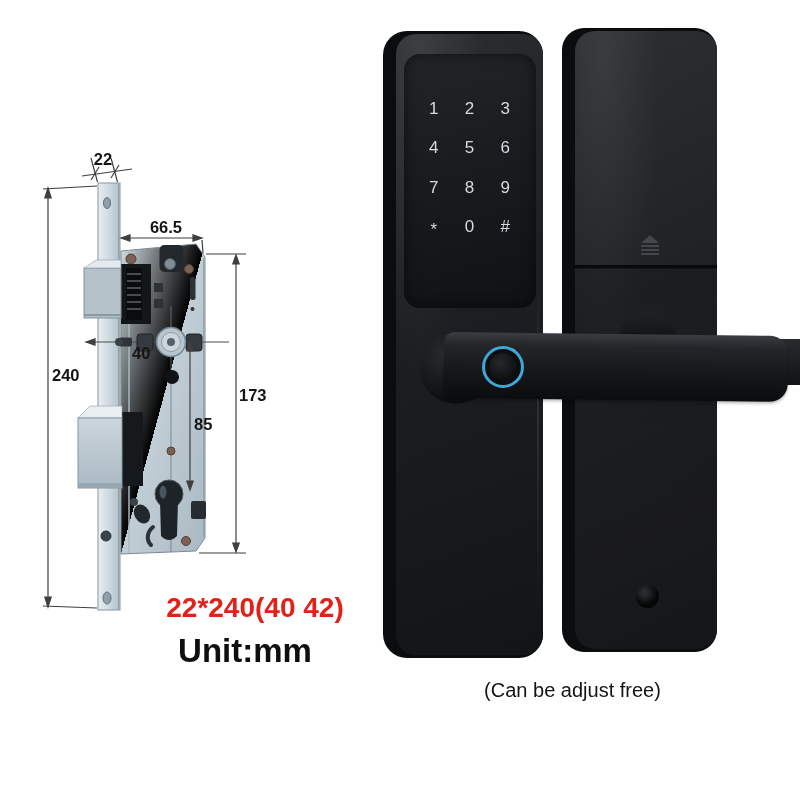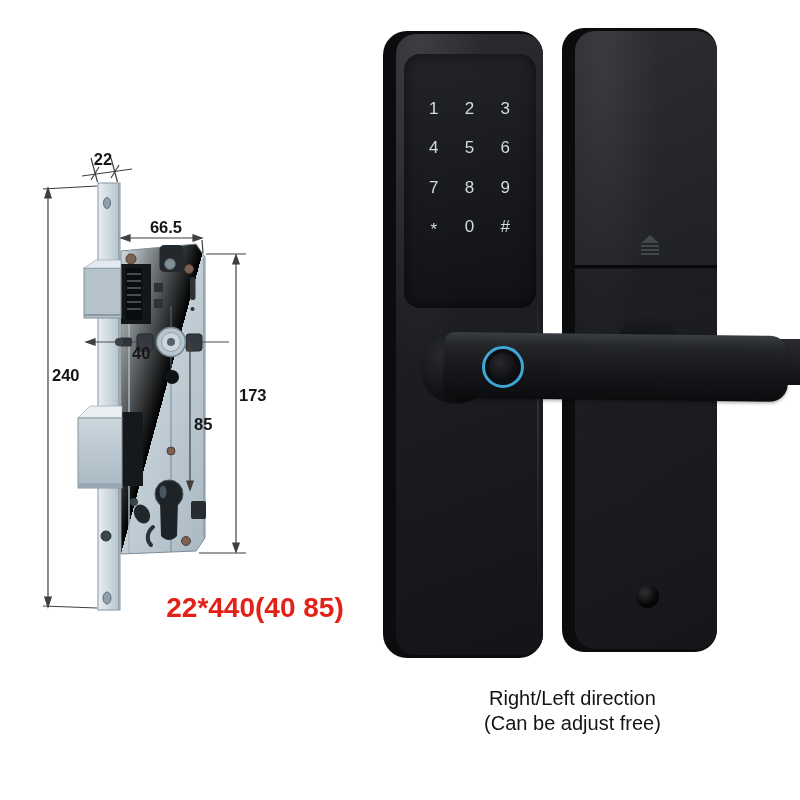--- a/index.html
+++ b/index.html
@@ -204,21 +204,22 @@
     </g>
 
     <text class="dimtext" x="103" y="165" text-anchor="middle">22</text>
     <text class="dimtext" x="166" y="233" text-anchor="middle">66.5</text>
     <text class="dimtext" x="52" y="381">240</text>
     <text class="dimtext" x="132" y="359">40</text>
     <text class="dimtext" x="194" y="430">85</text>
     <text class="dimtext" x="239" y="401">173</text>
   </svg>
 
-  <div class="size-label">22*440(40 85)</div>
+  <div class="size-label">22*240(40 42)</div>
+  <div class="unit-label">Unit:mm</div>
 
   <div class="front-panel">
     <div class="front-face">
       <div class="keypad-glass"></div>
     </div>
     <div class="keypad-grid">
       <span class="keypad-key">1</span>
       <span class="keypad-key">2</span>
       <span class="keypad-key">3</span>
       <span class="keypad-key">4</span>
@@ -249,17 +250,16 @@
 
   <div class="back-handle-base"></div>
   <div class="bar-sliver"></div>
   <div class="front-handle-base"></div>
   <div class="handle-bar"></div>
   <div class="fingerprint">
     <div class="fingerprint-pad"></div>
   </div>
 
   <div class="caption-block">
-    <div class="caption-dir">Right/Left direction</div>
     <div class="caption-dir2">(Can be adjust free)</div>
   </div>
 
 </div>
 
 </body></html>

